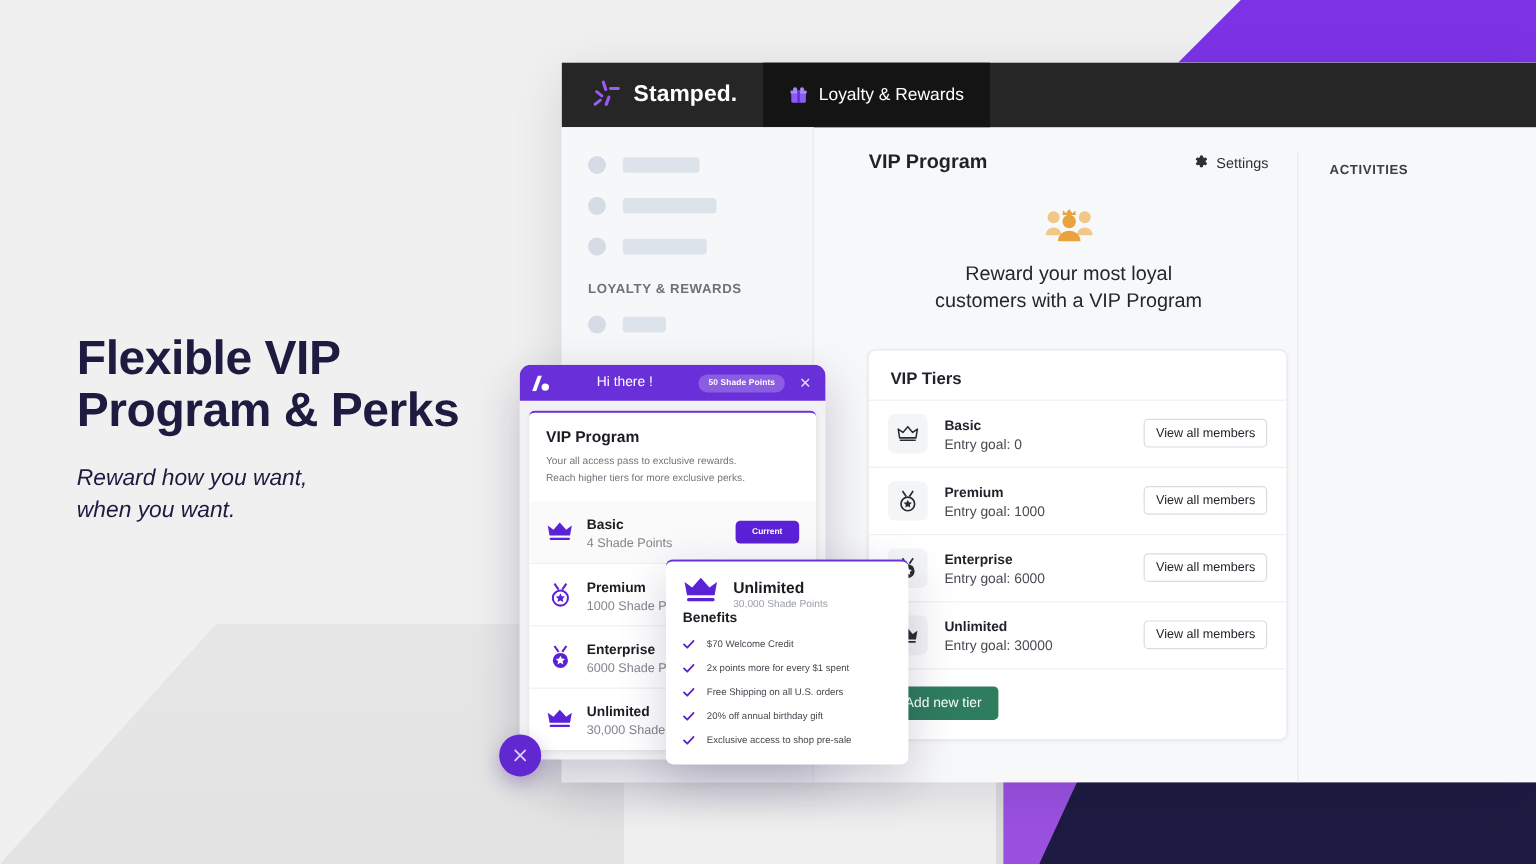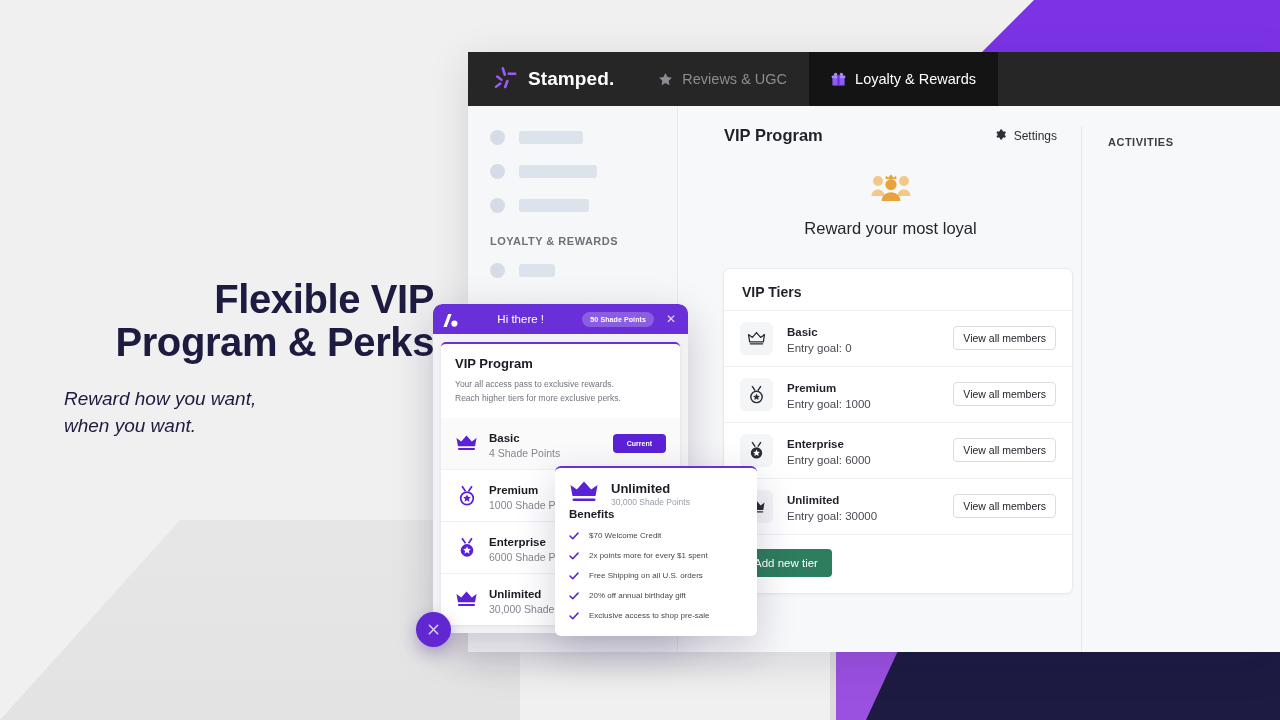--- a/index.html
+++ b/index.html
@@ -40,21 +40,21 @@
   }
   .shape-bottomright-grayL {
     position: absolute; left: 830px; bottom: 0; width: 36px; height: 78px;
     background: #dcdcdc;
   }
 
   
   .hero { position: absolute; left: 64px; top: 278px; width: 370px; z-index: 6; }
   .hero h1 {
     font-size: 40px; line-height: 1.08; font-weight: 700;
-    color: #1d1b3f; letter-spacing: -0.4px; text-align: right;
+    color: #1d1b3f; letter-spacing: -0.4px;
   }
   .hero p {
     margin-top: 22px; font-size: 19px; line-height: 1.42;
     color: #1d1b3f; font-weight: 400; font-style: italic;
   }
 
   
   .app {
     position: absolute; left: 468px; top: 52px;
     width: 812px; height: 600px;
@@ -229,28 +229,20 @@
             <rect x="15.5" y="6.5" width="9" height="2.4" rx="1.2"></rect>
             <rect x="3.5" y="11" width="8" height="2.4" rx="1.2" transform="rotate(38 7.5 12)"></rect>
             <rect x="13" y="13.5" width="2.6" height="9" rx="1.3" transform="rotate(20 14.3 18)"></rect>
             <rect x="2" y="18" width="8" height="2.4" rx="1.2" transform="rotate(-38 6 19)"></rect>
           </g>
         </svg>
       </span>
       <span class="brand-name">Stamped.</span>
     </div>
 
-    <div class="navtab">
-      <span>
-        <svg width="15" height="15" viewBox="0 0 16 16">
-            <path fill="#8c8c94" d="M8 1l2.1 4.3 4.7.7-3.4 3.3.8 4.7L8 11.8 3.8 14l.8-4.7L1.2 6l4.7-.7z"></path>
-          </svg>
-      </span>
-      <span>Reviews &amp; UGC</span>
-    </div>
 
     <div class="navtab active">
       <span>
         <svg width="15" height="15" viewBox="0 0 16 16">
           <rect x="1.5" y="6" width="13" height="8.5" rx="1" fill="#8b5cf6"></rect>
           <rect x="0.8" y="3.6" width="14.4" height="3" rx="1" fill="#a78bfa"></rect>
           <rect x="6.9" y="3.6" width="2.2" height="11" fill="#6d28d9"></rect>
           <circle cx="4.9" cy="2.6" r="1.8" fill="#a78bfa"></circle>
           <circle cx="11.1" cy="2.6" r="1.8" fill="#a78bfa"></circle>
         </svg>
@@ -304,20 +296,21 @@
               <path d="M2.5 27c0-4 3-6.5 6.5-6.5s6.5 2.5 6.5 6.5z" fill="#f2c888"></path>
               <circle cx="35" cy="12" r="5" fill="#f2c888"></circle>
               <path d="M28.5 27c0-4 3-6.5 6.5-6.5s6.5 2.5 6.5 6.5z" fill="#f2c888"></path>
               <path d="M17 6.5l2.3 2.3L22 5.2l2.7 3.6L27 6.5l.6 3.6H16.4z" fill="#e8a33d"></path>
               <circle cx="22" cy="15.6" r="5.6" fill="#e8a33d"></circle>
               <path d="M12.6 32c0-5.2 4.2-8.8 9.4-8.8s9.4 3.6 9.4 8.8z" fill="#e8a33d"></path>
             </svg>
           </div>
           <h2>
             <span>Reward your most loyal</span><br>
+            <span>customers with a VIP Program</span>
           </h2>
         </div>
 
         <div class="tiers-card">
           <div class="tiers-head">VIP Tiers</div>
 
           <div class="tier-row">
             <span class="tier-ico">
               <svg width="19" height="17" viewBox="0 0 22 20">
                   <path fill="none" stroke="#2a2d33" stroke-width="1.5" stroke-linejoin="round" d="M3 14L1.6 5.4l4.6 3.3L11 3l4.8 5.7 4.6-3.3L19 14z"></path>

